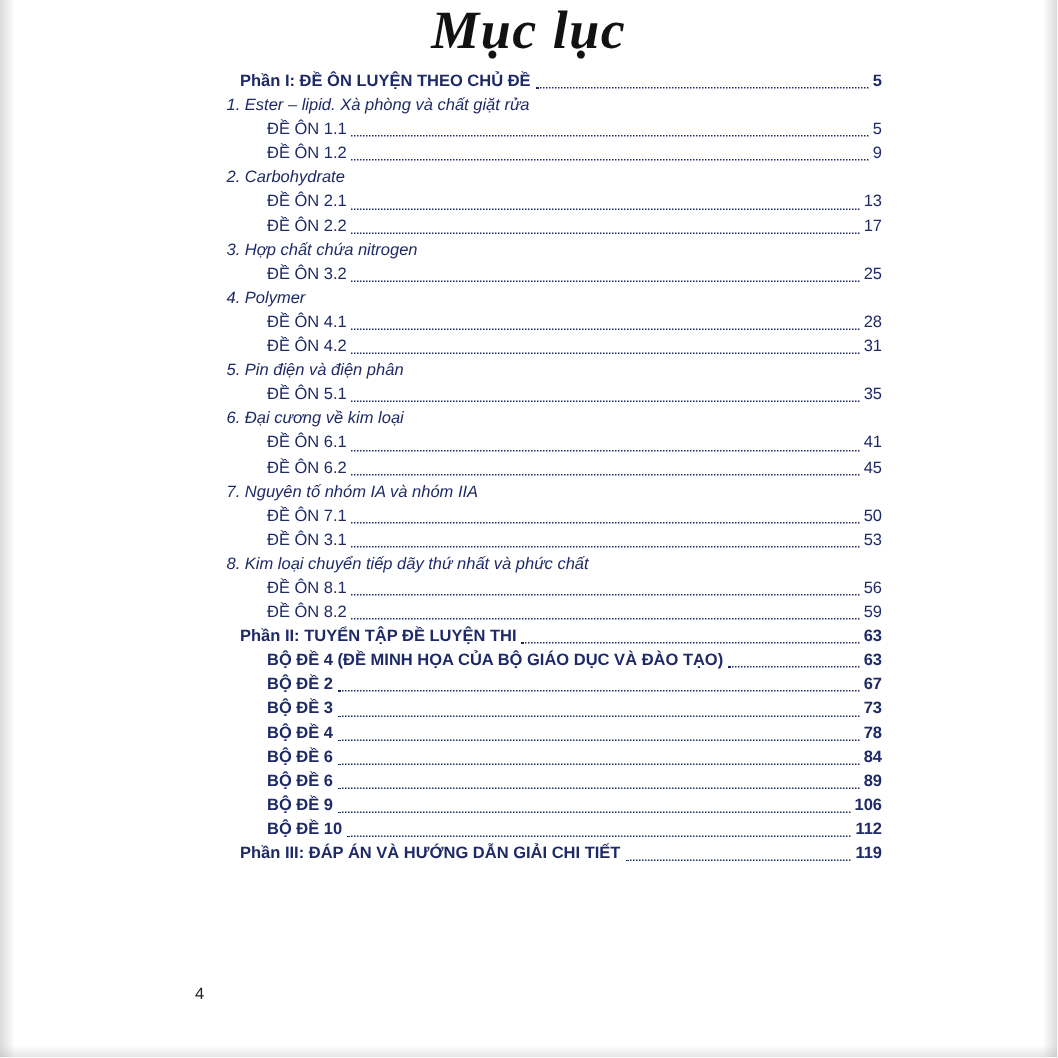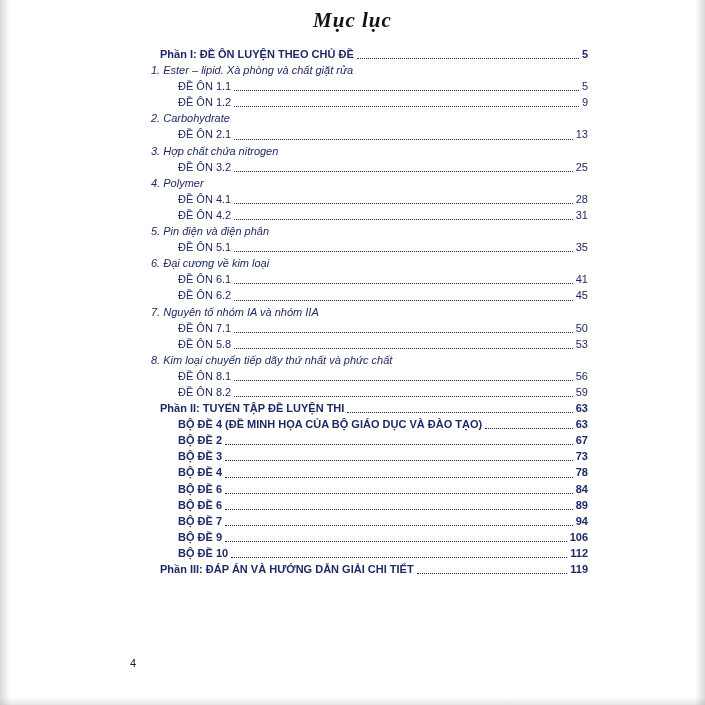--- a/index.html
+++ b/index.html
@@ -32,21 +32,21 @@
     background: linear-gradient(to top, rgba(150,150,150,.25), rgba(150,150,150,0));
   }
 
   h1.doc-title {
     margin: 0;
     padding-top: 2px;
     text-align: center;
     font-family: "Liberation Serif", serif;
     font-style: italic;
     font-weight: bold;
-    font-size: 21px;
+    font-size: 36px;
     line-height: 36px;
     color: #121212;
     letter-spacing: 1px;
   }
 
   .toc {
     margin: 8px 0 0 124px;
     width: 464px;
     font-size: 11px;
     color: #1e2a66;
@@ -111,20 +111,25 @@
         <span class="pg">9</span>
       </div>
       <div class="row lvl1">
         <span class="label">2. Carbohydrate</span>
       </div>
       <div class="row lvl2">
         <span class="label">ĐỀ ÔN 2.1</span>
         <span class="leader"></span>
         <span class="pg">13</span>
       </div>
+      <div class="row lvl2">
+        <span class="label">ĐỀ ÔN 2.2</span>
+        <span class="leader"></span>
+        <span class="pg">17</span>
+      </div>
       <div class="row lvl1">
         <span class="label">3. Hợp chất chứa nitrogen</span>
       </div>
       <div class="row lvl2">
         <span class="label">ĐỀ ÔN 3.2</span>
         <span class="leader"></span>
         <span class="pg">25</span>
       </div>
       <div class="row lvl1">
         <span class="label">4. Polymer</span>
@@ -162,21 +167,21 @@
       </div>
       <div class="row lvl1">
         <span class="label">7. Nguyên tố nhóm IA và nhóm IIA</span>
       </div>
       <div class="row lvl2">
         <span class="label">ĐỀ ÔN 7.1</span>
         <span class="leader"></span>
         <span class="pg">50</span>
       </div>
       <div class="row lvl2">
-        <span class="label">ĐỀ ÔN 5.8</span>
+        <span class="label">ĐỀ ÔN 3.1</span>
         <span class="leader"></span>
         <span class="pg">53</span>
       </div>
       <div class="row lvl1">
         <span class="label">8. Kim loại chuyển tiếp dãy thứ nhất và phức chất</span>
       </div>
       <div class="row lvl2">
         <span class="label">ĐỀ ÔN 8.1</span>
         <span class="leader"></span>
         <span class="pg">56</span>
@@ -215,25 +220,20 @@
         <span class="label">BỘ ĐỀ 6</span>
         <span class="leader"></span>
         <span class="pg">84</span>
       </div>
       <div class="row lvl2 bold">
         <span class="label">BỘ ĐỀ 6</span>
         <span class="leader"></span>
         <span class="pg">89</span>
       </div>
       <div class="row lvl2 bold">
-        <span class="label">BỘ ĐỀ 7</span>
-        <span class="leader"></span>
-        <span class="pg">94</span>
-      </div>
-      <div class="row lvl2 bold">
         <span class="label">BỘ ĐỀ 9</span>
         <span class="leader"></span>
         <span class="pg">106</span>
       </div>
       <div class="row lvl2 bold">
         <span class="label">BỘ ĐỀ 10</span>
         <span class="leader"></span>
         <span class="pg">112</span>
       </div>
       <div class="row lvl0 bold">

